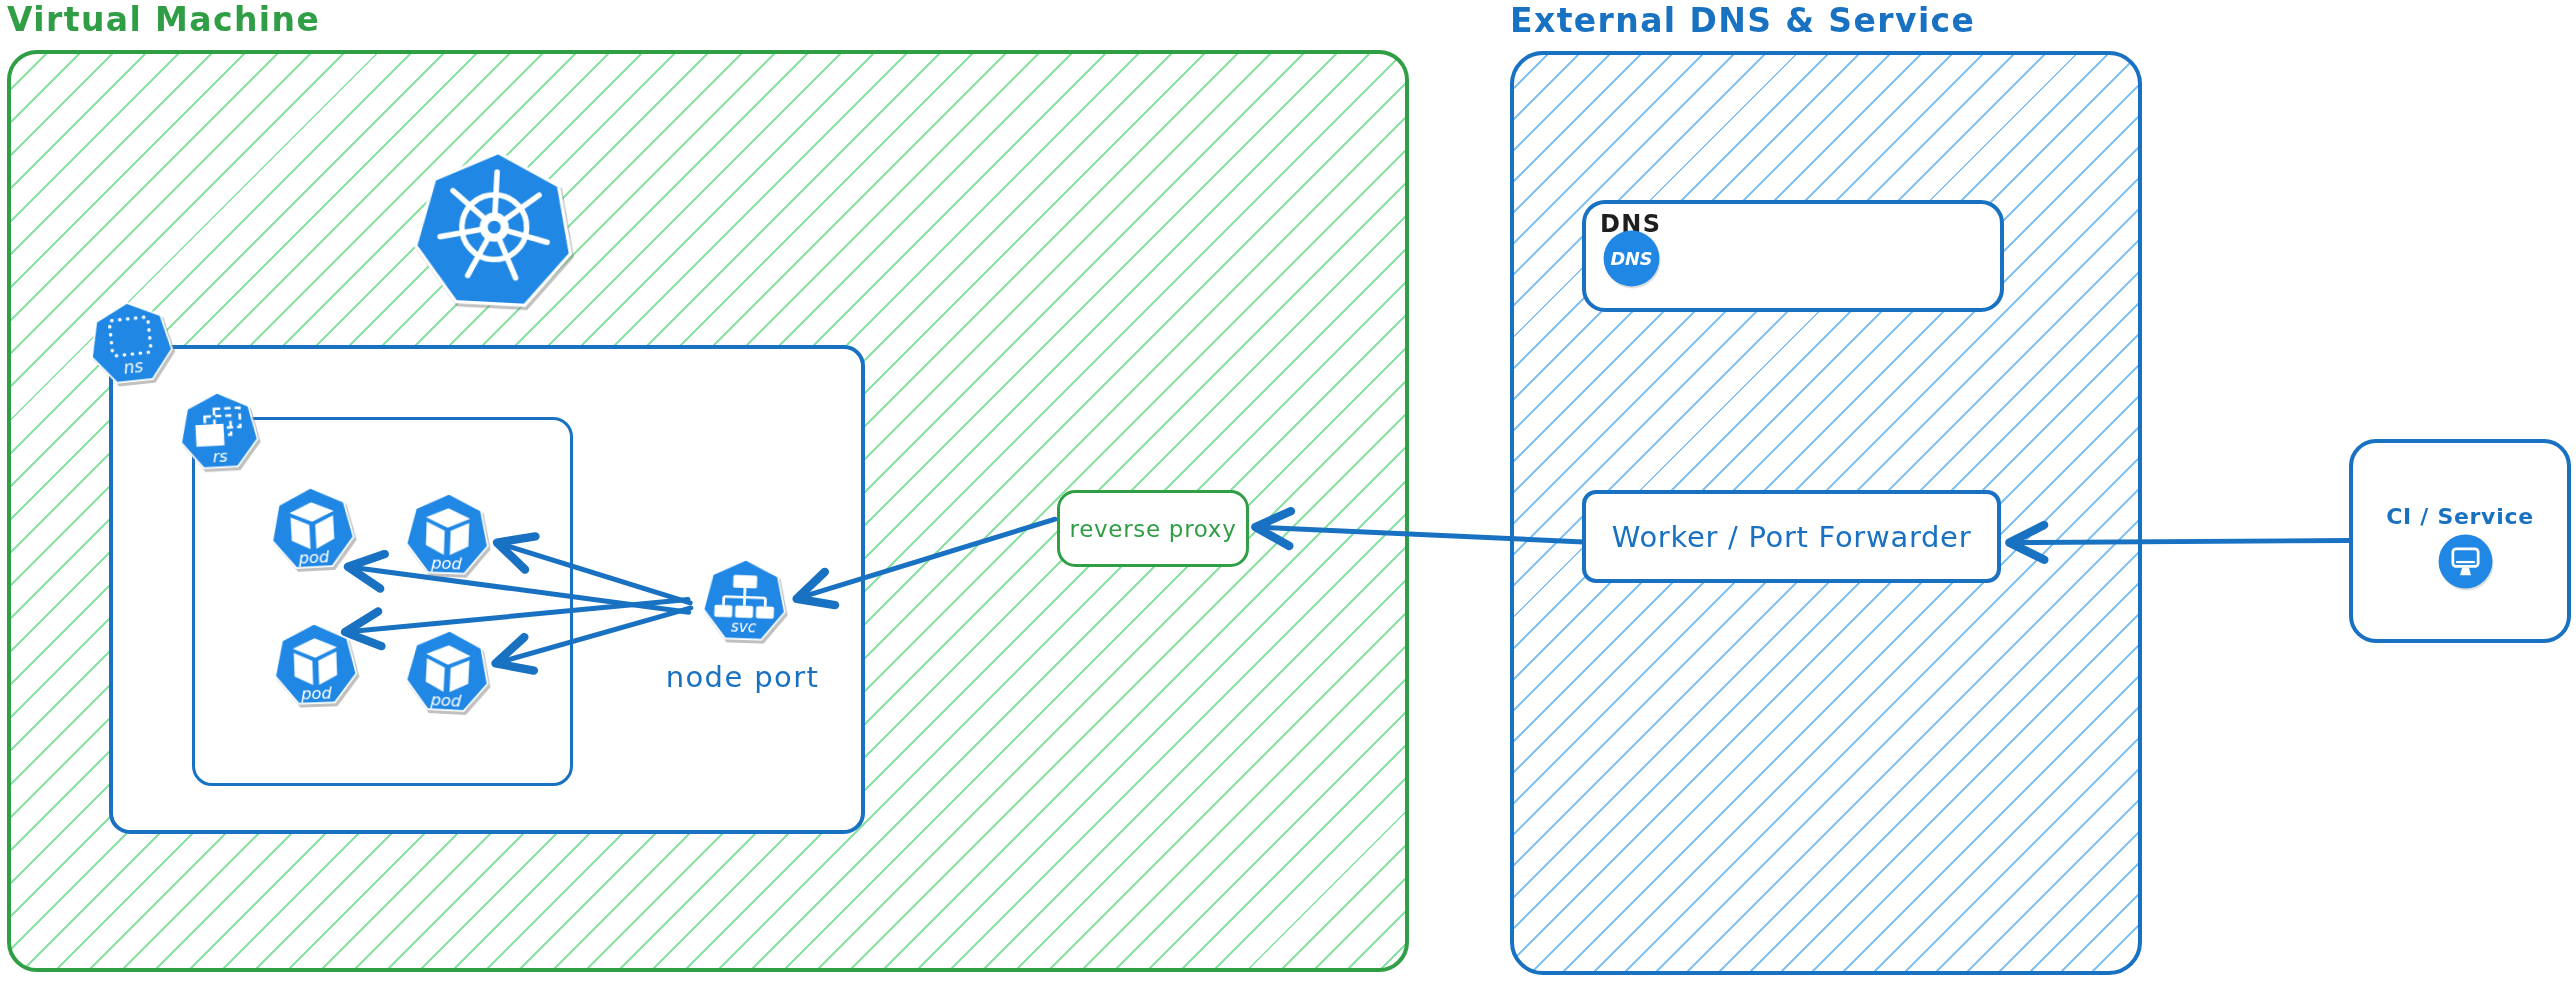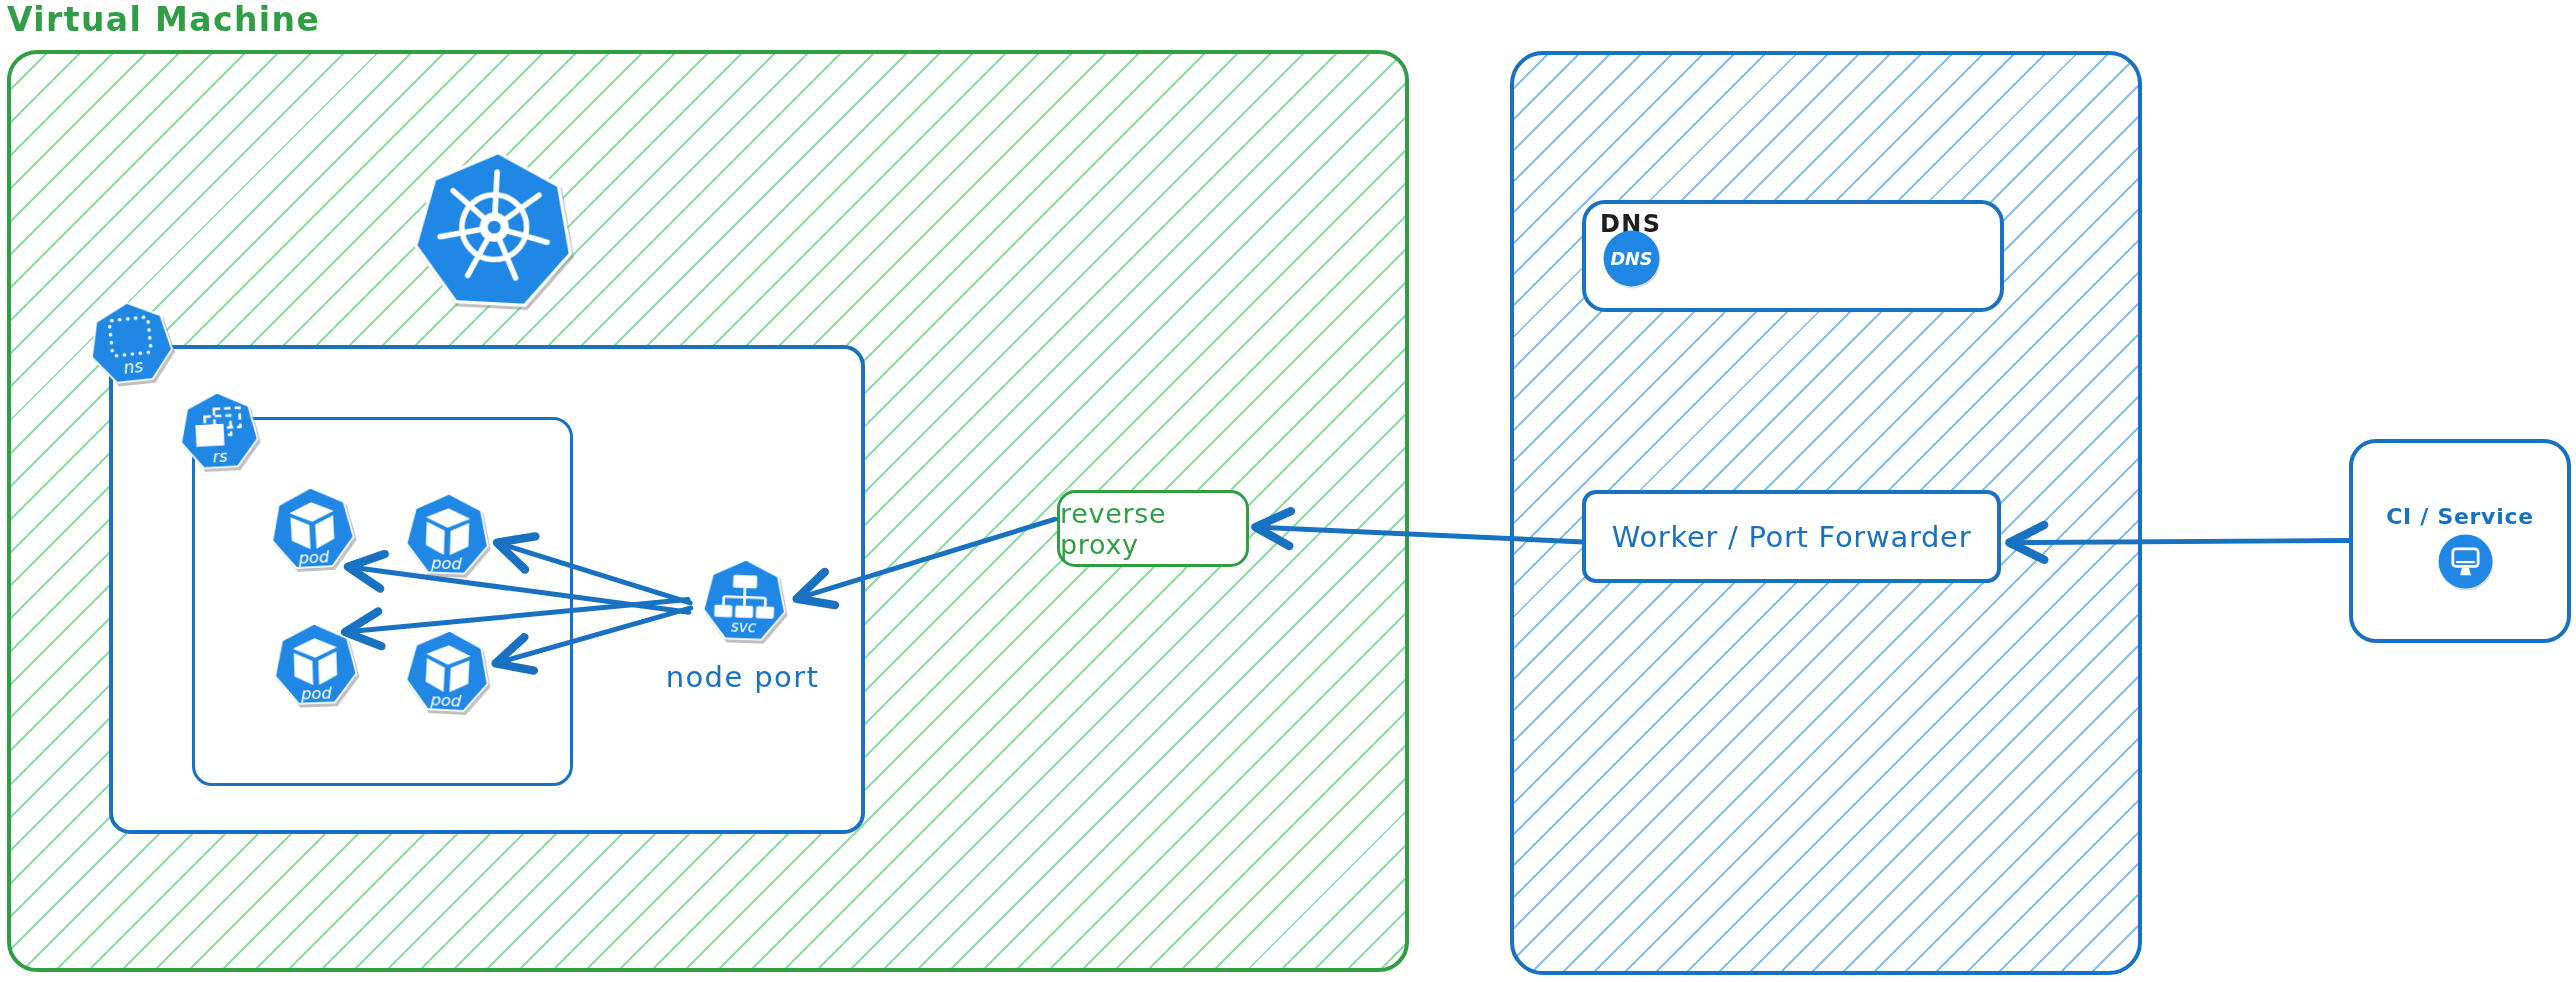--- a/index.html
+++ b/index.html
@@ -7,21 +7,21 @@
           font-family:"DejaVu Sans","Liberation Sans",sans-serif;}
   .box{position:absolute;box-sizing:border-box;background:#fff;}
   .hatch-green{background-image:repeating-linear-gradient(135deg,var(--c-green_hatch) 0 2.1px,transparent 2.1px 23.4px);}
   .hatch-blue{background-image:repeating-linear-gradient(135deg,var(--c-blue_hatch) 0 2.1px,transparent 2.1px 22px);}
   .vm-box{left:7px;top:50px;width:1402px;height:922px;border:4.3px solid var(--c-green);border-radius:30px;}
   .ext-box{left:1510px;top:51px;width:632px;height:924px;border:4.3px solid var(--c-blue);border-radius:33px;}
   .ns-box{left:109px;top:345px;width:756px;height:489px;border:4.3px solid var(--c-blue);border-radius:21px;}
   .rs-box{left:192px;top:417px;width:381px;height:369px;border:3.6px solid var(--c-blue);border-radius:20px;}
   .rp-box{left:1057px;top:490px;width:192px;height:77px;border:3.6px solid var(--c-green);border-radius:18.5px;
           display:flex;align-items:center;justify-content:center;}
-  .rp-box span{color:var(--c-green);font-size:27px;letter-spacing:0.7px;}
+  .rp-box span{color:var(--c-green);font-size:23px;letter-spacing:0.7px;}
   .dns-card{left:1582px;top:200px;width:422px;height:112px;border:4.3px solid var(--c-blue);border-radius:23px;}
   .worker-box{left:1582px;top:490px;width:419px;height:93px;border:4.3px solid var(--c-blue);border-radius:14px;
           display:flex;align-items:center;justify-content:center;}
   .worker-box span{color:var(--c-blue);font-size:29px;letter-spacing:0.7px;}
   .ci-box{left:2349px;top:439px;width:222px;height:204px;border:4.3px solid var(--c-blue);border-radius:27px;}
   .group-title{position:absolute;font-size:33px;letter-spacing:1.4px;font-weight:bold;}
   .green-text{color:var(--c-green);}
   .blue-text{color:var(--c-blue);}
   .caption{position:absolute;text-align:center;}
   .node-port{left:618px;top:660px;width:249px;font-size:29px;color:var(--c-blue);letter-spacing:1.4px;}
@@ -50,20 +50,21 @@
       </g>
       <marker id="ah" markerWidth="9" markerHeight="9" refX="8" refY="4.5" orient="auto">
         <path d="M1,1 L8,4.5 L1,8" fill="none" stroke="#1971c2" stroke-width="1.7" stroke-linecap="round" stroke-linejoin="round"></path>
       </marker>
     </defs>
   </svg>
 
   <div class="group-title green-text" style="left:7px;top:0;width:1402px;">Virtual Machine</div>
   <div class="box vm-box hatch-green"></div>
 
+  <div class="group-title blue-text" style="left:1510px;top:1.4px;width:632px;">External DNS &amp; Service</div>
   <div class="box ext-box hatch-blue"></div>
 
   <div class="box ns-box"></div>
   <div class="box rs-box"></div>
 
   <svg class="arrows" viewBox="0 0 3628 1384">
     <g stroke="var(--c-blue)" stroke-width="7" fill="none" stroke-linecap="round">
       <path d="M3308,761 L2830,764" marker-end="url(#ah)"></path>
       <path d="M2230,763 L1768,742" marker-end="url(#ah)"></path>
       <path d="M1486,731 L1122,843" marker-end="url(#ah)"></path>

